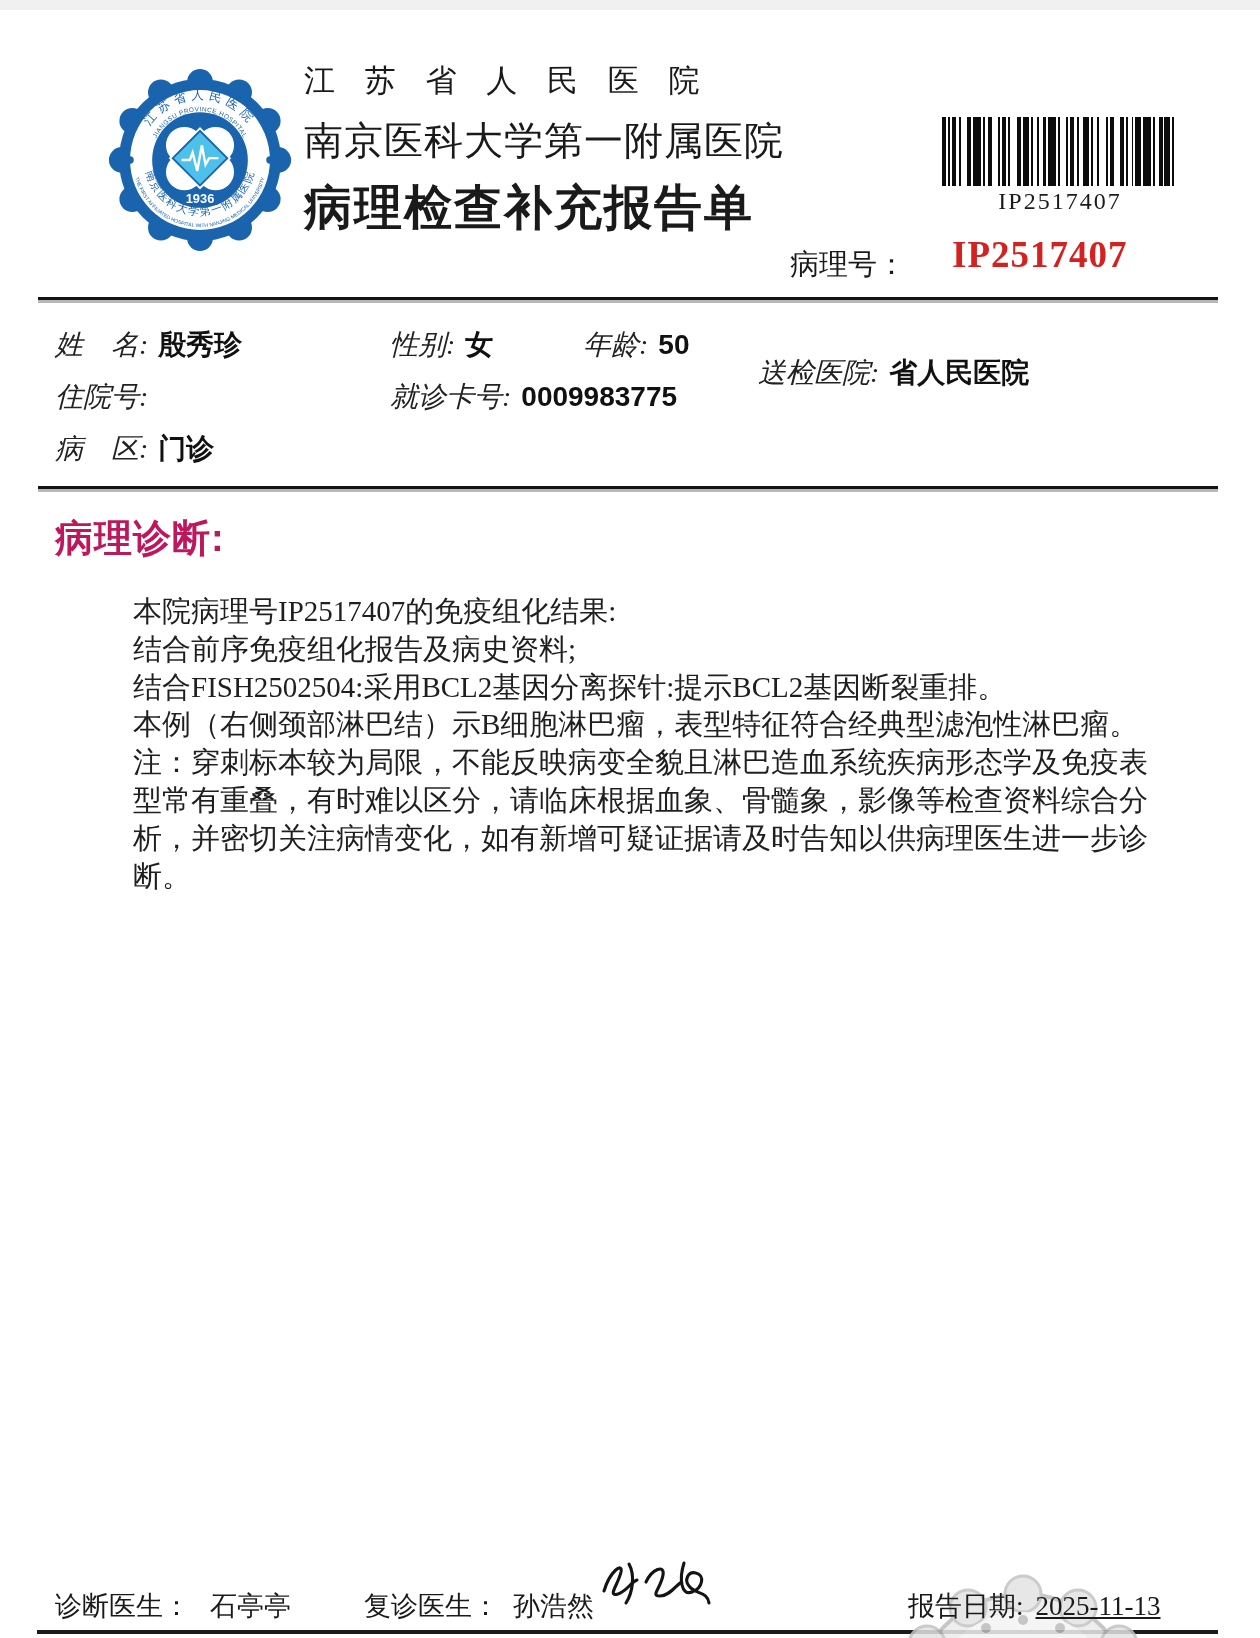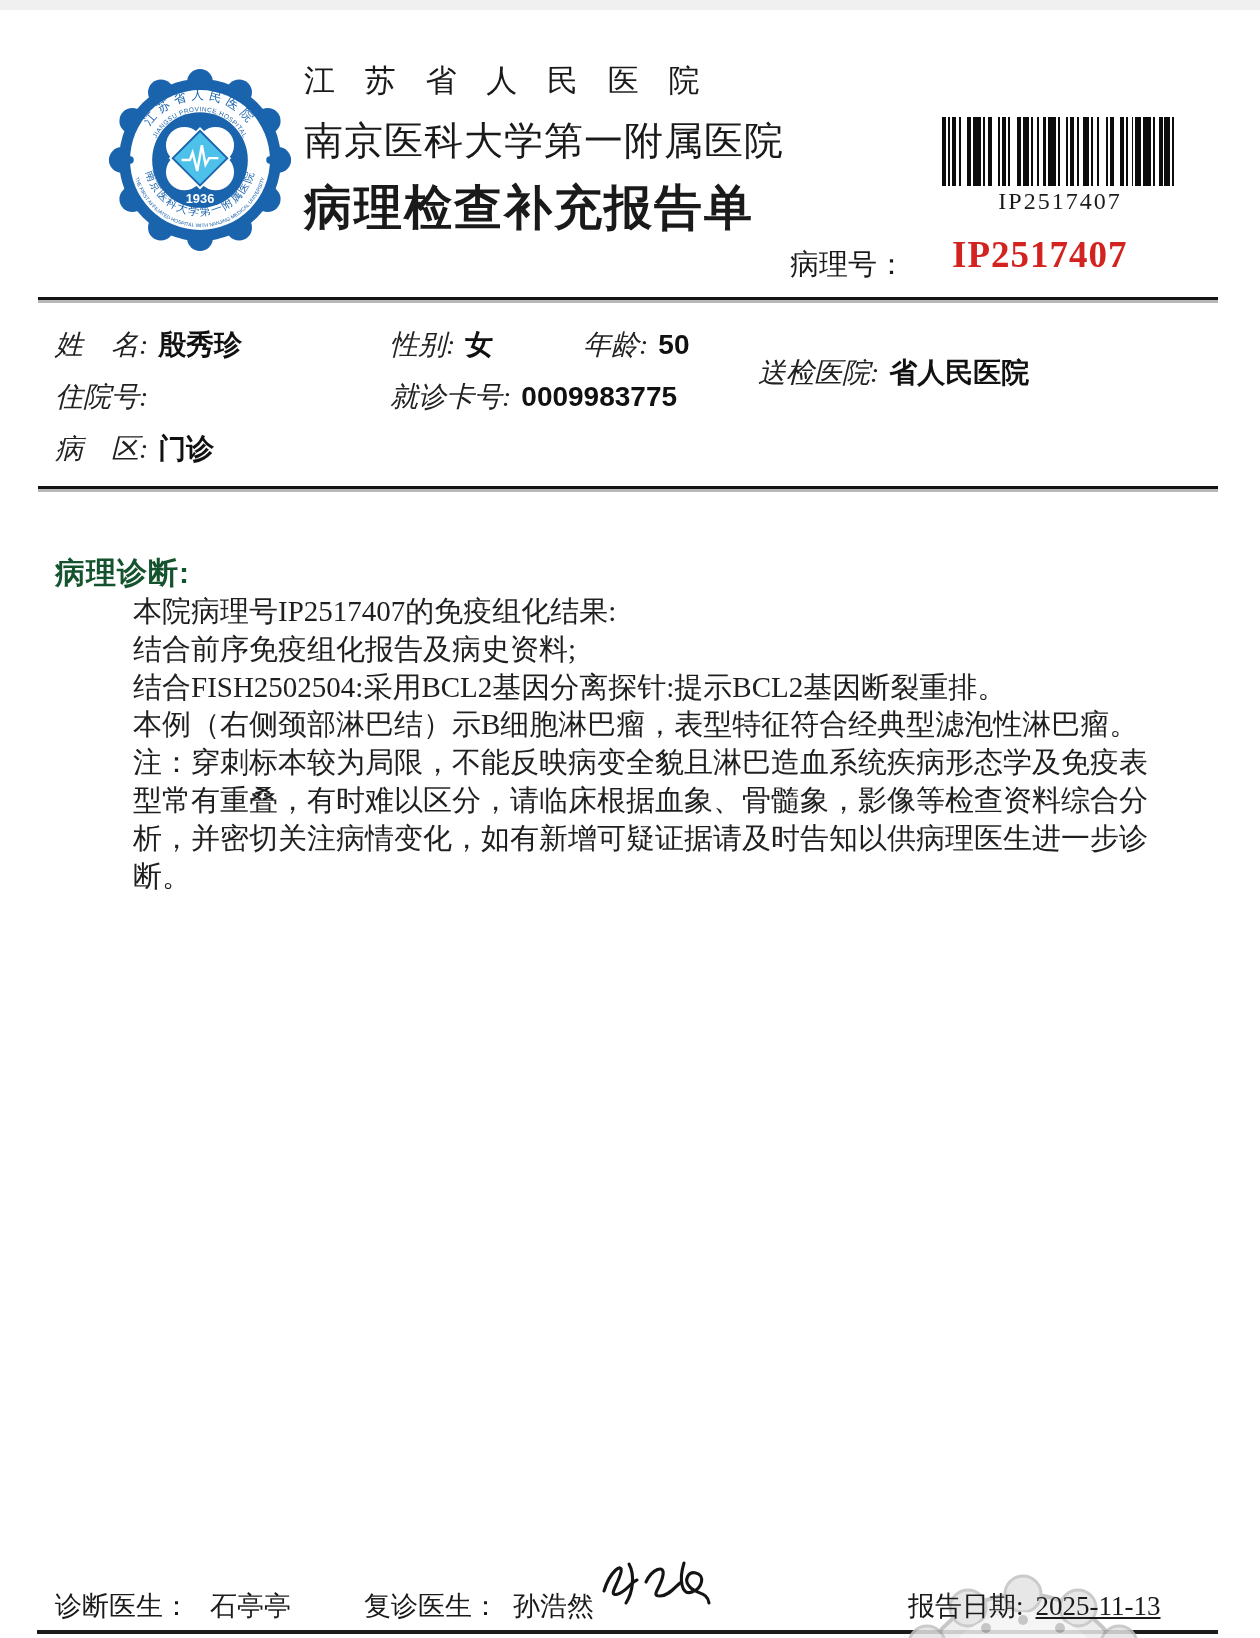--- a/index.html
+++ b/index.html
@@ -26,22 +26,22 @@
   .rule2{top:486px;}
   .rule-bottom{left:37px;top:1630px;width:1181px;height:4px;background:#1b1b1b;box-shadow:none;}
 
   
   .cell{font-size:28px;line-height:34px;white-space:nowrap;}
   .cell .lbl{color:#222;font-style:italic;}
   .cell .val{font-family:"Liberation Sans","DejaVu Sans",sans-serif;font-weight:700;color:#111;margin-left:10px;}
   .r1{top:328px;} .r2{top:380px;} .r3{top:432px;}
   .c1{left:55px;} .c2{left:390px;} .c3{left:583px;} .c4{left:758px;margin-top:28px;}
 
-  .diag-heading{left:55px;top:513px;font-size:30px;letter-spacing:1px;
-      font-family:"Liberation Sans","DejaVu Sans",sans-serif;font-weight:700;color:#14532d;margin-top:40px;}
+  .diag-heading{left:55px;top:513px;font-size:38px;letter-spacing:1px;
+      font-family:"Liberation Sans","DejaVu Sans",sans-serif;font-weight:700;color:#be185d;}
   .diag-body{left:133px;top:593px;width:1015px;font-size:29px;line-height:37.8px;color:#1f1f1f;}
   .diag-body .dl{white-space:nowrap;}
 
   
   .foot{top:1589px;font-size:27px;line-height:34px;white-space:nowrap;z-index:3;}
   .f1{left:55px;} .f2{left:364px;} .f3{left:908px;}
   .foot .val{margin-left:20px;}
   .f2 .val{margin-left:14px;}
   .f3 .val{margin-left:12px;text-decoration:underline;}
   .sig-box{left:596px;top:1551px;width:118px;height:64px;z-index:4;}

